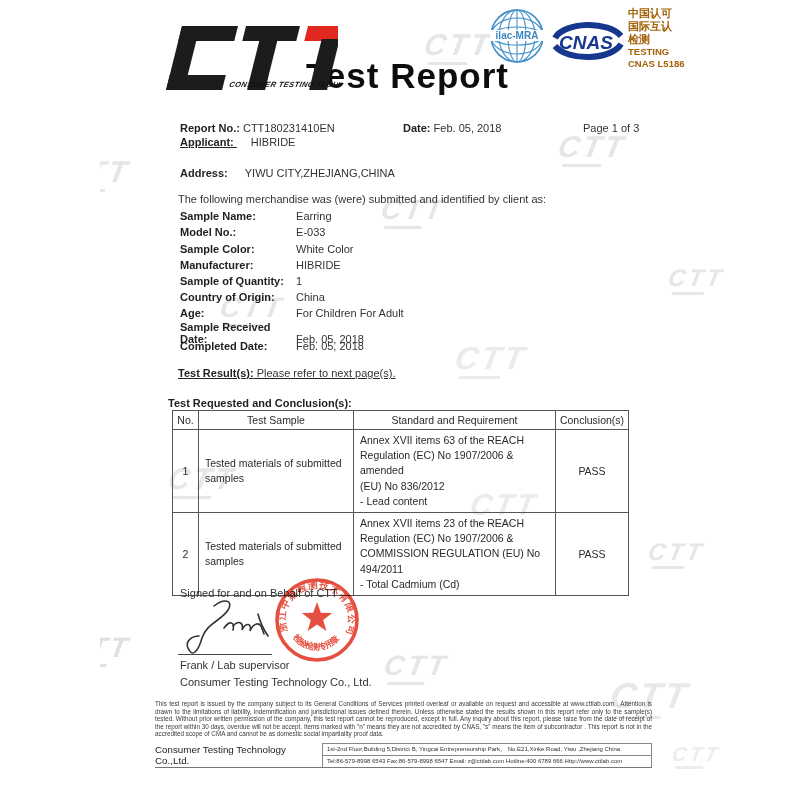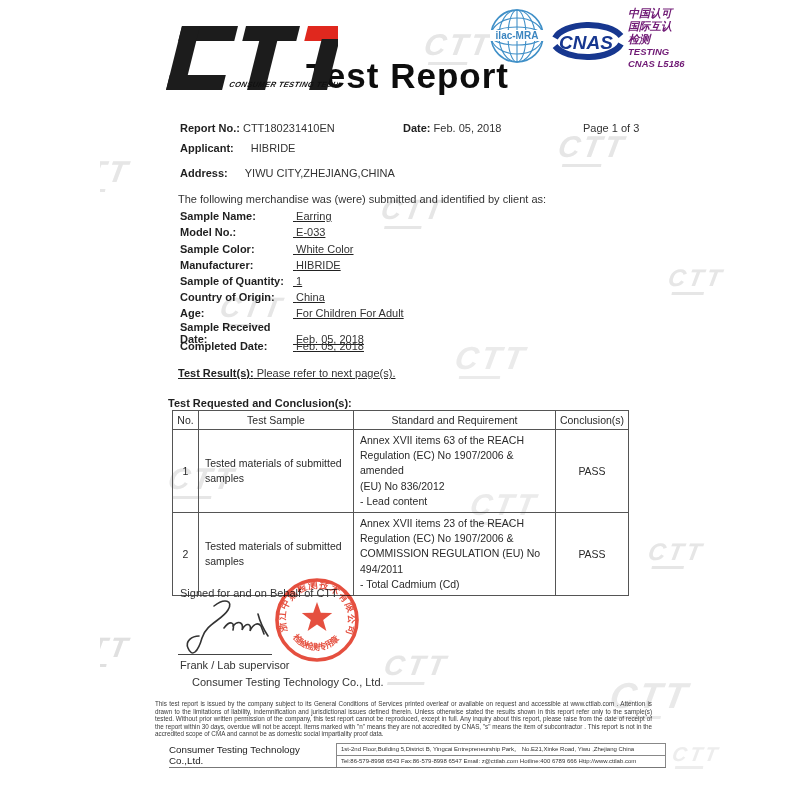--- a/index.html
+++ b/index.html
@@ -14,68 +14,68 @@
     color:#e6e6e6; letter-spacing:3px; line-height:1;
     transform:skewX(-10deg); z-index:0; user-select:none;
   }
   .wm::after { content:""; display:block; width:58%; height:3px; background:currentColor; margin:2px 0 0 10%; }
   .wm-clip { position:absolute; overflow:hidden; z-index:0; }
   .wm-clip .wm { position:absolute; }
   
   .ctt-logo { position:absolute; left:148px; top:26px; z-index:2; }
   .ilac-logo { position:absolute; left:487px; top:6px; z-index:2; }
   .cnas-logo { position:absolute; left:551px; top:17px; z-index:2; }
-  .accred { position:absolute; left:628px; top:7px; z-index:2; color:#701a75; font-weight:bold;font-style:italic; }
+  .accred { position:absolute; left:628px; top:7px; z-index:2; color:#a16207; font-weight:bold; }
   .accred .cn { font-size:11px; line-height:13px; }
   .accred .en { font-size:9.5px; line-height:12px; }
   .doc-title {
     position:absolute; left:15px; right:0; top:56px; text-align:center;
     font-size:35px; font-weight:bold; color:#0d0d0d; letter-spacing:1px; z-index:1;
   }
   
   .line { position:absolute; font-size:11px; z-index:1; }
   .b { font-weight:bold; color:#1f1f1f;margin-top:48px; }
   .v { color:#333; }
   .meta-report { left:180px; top:122px; }
   .meta-date { left:403px; top:122px; }
   .meta-page { left:583px; top:122px; }
-  .meta-applicant { left:180px; top:142px; }
+  .meta-applicant { left:180px; top:136px;text-decoration:underline; }
   .meta-address { left:180px; top:167px; }
   .meta-applicant .v, .meta-address .v { display:inline-block; margin-left:14px; }
   .intro { left:178px; top:193px; }
-  .srow { position:absolute; left:180px; font-size:11px; z-index:1;text-decoration:underline; }
+  .srow { position:absolute; left:180px; font-size:11px; z-index:1; }
   .flabel { display:inline-block; width:113px; font-weight:bold; color:#1f1f1f; }
   .fvalue { color:#333; }
   .result-line { left:178px; top:367px; text-decoration:underline; }
   .table-title { left:168px; top:397px; font-weight:bold; color:#1f1f1f; }
   
   table.concl {
     position:absolute; left:172px; top:410px; width:456px; z-index:1;
     border-collapse:collapse; table-layout:fixed; font-size:10.5px; color:#2a2a2a;
     background:transparent;
   }
   table.concl th, table.concl td { border:1px solid #555; font-weight:normal; }
   table.concl th { height:19px; text-align:center; padding:1px 2px; }
   table.concl td { padding:3px 6px; vertical-align:middle; }
   td.c-no, td.c-pass { text-align:center; }
   td.c-std, td.c-sample { white-space:pre-line; line-height:15.2px; }
   
   .signed-for { left:180px; top:587px; }
   .sig-svg { position:absolute; left:172px; top:598px; z-index:1; }
   .sig-underline { position:absolute; left:178px; top:654px; width:94px; height:1px; background:#444; z-index:1; }
   .sig-name { left:180px; top:659px; }
-  .sig-company { left:180px; top:676px;margin-left:12px; }
+  .sig-company { left:180px; top:676px; }
   .stamp { position:absolute; left:273px; top:576px; z-index:3; opacity:.9; mix-blend-mode:multiply; }
   
   .disclaimer {
     position:absolute; left:155px; top:700px; width:497px; z-index:1;
     font-size:6.3px; line-height:7.6px; color:#3a3a3a; text-align:justify;
   }
   .footer-bar {
-    position:absolute; left:169px; top:743px; width:497px; z-index:1;
+    position:absolute; left:155px; top:743px; width:497px; z-index:1;
     display:flex; align-items:stretch; border-bottom:1px solid #777;
   }
   .footer-company { width:167px; font-size:9.8px; color:#222; display:flex; align-items:center; }
   .footer-box { flex:1; border:1px solid #888; border-bottom:none; font-size:6px; color:#333; }
   .footer-box .row { padding:2px 4px; line-height:7px; }
   .footer-box .row:first-child { border-bottom:1px solid #888; }
 </style>
 </head>
 <body>
 

